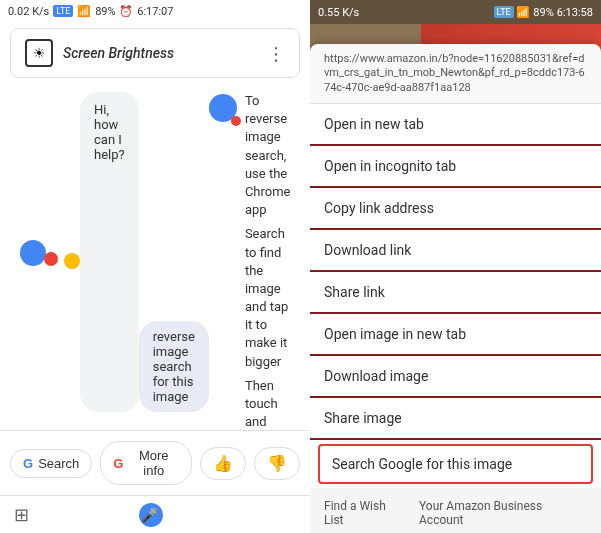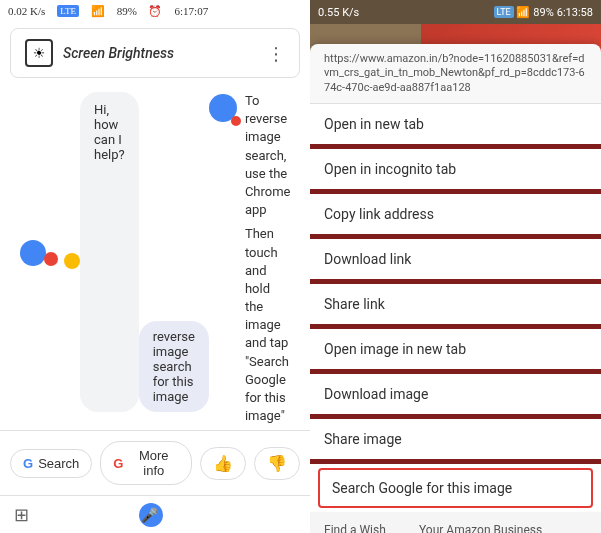--- a/index.html
+++ b/index.html
@@ -25,21 +25,21 @@
     .status-bar-left {
       background: #fff;
       display: flex;
       justify-content: space-between;
       align-items: center;
       padding: 4px 8px;
       font-size: 11px;
       color: #333;
       height: 22px;
     }
-    .status-left-info { display: flex; align-items: center; gap: 12px; font-family: Liberation Serif, serif; }
+    .status-left-info { display: flex; align-items: center; gap: 4px; }
 
     .brightness-card {
       margin: 6px 10px;
       border: 1px solid #e0e0e0;
       border-radius: 8px;
       padding: 10px 14px;
       display: flex;
       align-items: center;
       justify-content: space-between;
     }
@@ -230,21 +230,21 @@
       font-size: 11px;
       color: #555;
       word-break: break-all;
       line-height: 1.3;
     }
 
     .menu-item {
       padding: 12px 14px;
       font-size: 14px;
       color: #333;
-      border-bottom: 5px solid #7f1d1d;
+      border-bottom: 2px solid #7f1d1d;
       cursor: pointer;
     }
 
     .menu-item.highlighted {
       border: 2px solid #e53935;
       margin: 4px 8px;
       border-radius: 4px;
       padding: 10px 12px;
     }
 
@@ -304,20 +304,21 @@
     <div class="greeting-bubble">Hi, how can I help?</div>
 
     <div class="user-bubble">reverse image search for this image</div>
 
     <div class="assistant-response">
       <div class="assistant-avatar">
         <div class="blue"></div>
       </div>
       <div class="response-bubbles">
         <p class="response-text">To reverse image search, use the Chrome app</p>
+        <p class="response-text">Search to find the image and tap it to make it bigger</p>
         <p class="response-text">Then touch and hold the image and tap "Search Google for this image"</p>
       </div>
     </div>
 
   </div>
 
   <div class="action-bar">
     <button class="action-btn">
       <span class="g-logo"><span class="g-blue">G</span></span>
       <span>Search</span>

